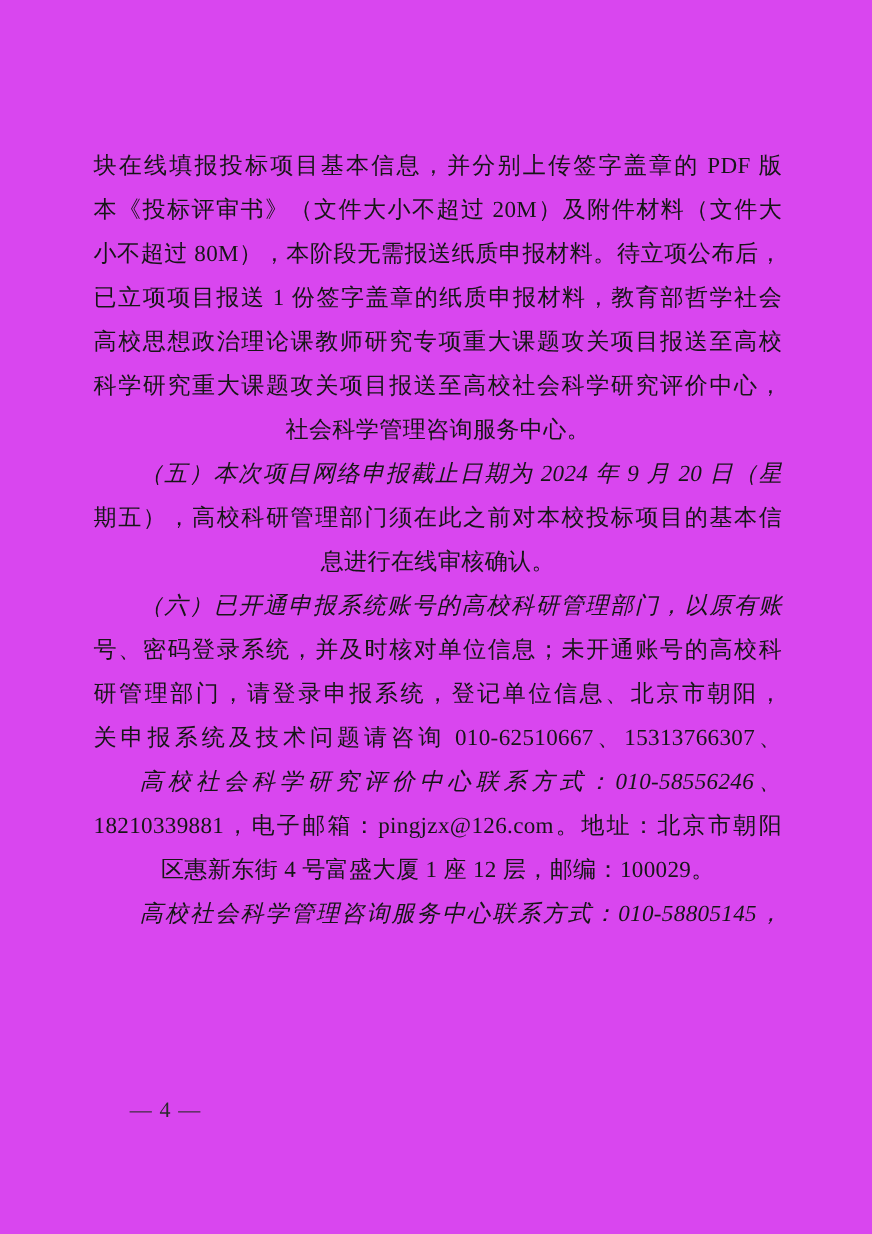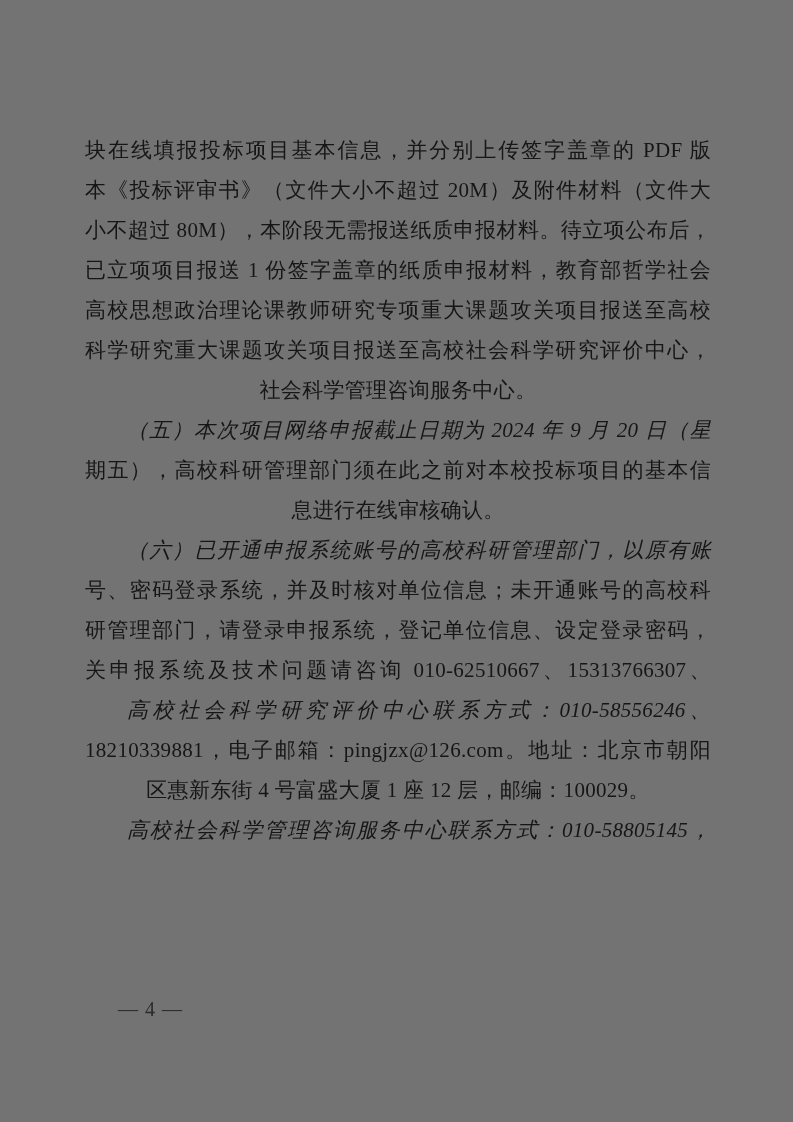--- a/index.html
+++ b/index.html
@@ -11,21 +11,21 @@
     width: 793px;
     height: 1122px;
     position: relative;
     overflow: hidden;
     font-family: "Liberation Serif", "DejaVu Serif", serif;
     color: #161616;
   }
   .page {
     position: absolute;
     inset: 0;
-    background: #737373;
+    background: #d946ef;
   }
   .text-body {
     position: absolute;
     left: 85px;
     top: 130px;
     width: 626px;
   }
   .line {
     height: 40px;
     line-height: 40px;
@@ -64,21 +64,21 @@
       <div class="line fill">小不超过 80M），本阶段无需报送纸质申报材料。待立项公布后，</div>
       <div class="line fill">已立项项目报送 1 份签字盖章的纸质申报材料，教育部哲学社会</div>
       <div class="line fill">高校思想政治理论课教师研究专项重大课题攻关项目报送至高校</div>
       <div class="line fill">科学研究重大课题攻关项目报送至高校社会科学研究评价中心，</div>
       <div class="line">社会科学管理咨询服务中心。</div>
       <div class="line fill indent">（五）本次项目网络申报截止日期为 2024 年 9 月 20 日（星</div>
       <div class="line fill">期五），高校科研管理部门须在此之前对本校投标项目的基本信</div>
       <div class="line">息进行在线审核确认。</div>
       <div class="line fill indent">（六）已开通申报系统账号的高校科研管理部门，以原有账</div>
       <div class="line fill">号、密码登录系统，并及时核对单位信息；未开通账号的高校科</div>
-      <div class="line fill">研管理部门，请登录申报系统，登记单位信息、设定登录密码，</div>
+      <div class="line fill">研管理部门，请登录申报系统，登记单位信息、北京市朝阳，</div>
       <div class="line fill">关申报系统及技术问题请咨询 010-62510667、15313766307、</div>
       <div class="line fill indent">高校社会科学研究评价中心联系方式：010-58556246、</div>
       <div class="line fill">18210339881，电子邮箱：pingjzx@126.com。地址：北京市朝阳</div>
       <div class="line">区惠新东街 4 号富盛大厦 1 座 12 层，邮编：100029。</div>
       <div class="line fill indent">高校社会科学管理咨询服务中心联系方式：010-58805145，</div>
     </div>
   <div class="footer">— 4 —</div>
 </div>
 
 </body></html>

